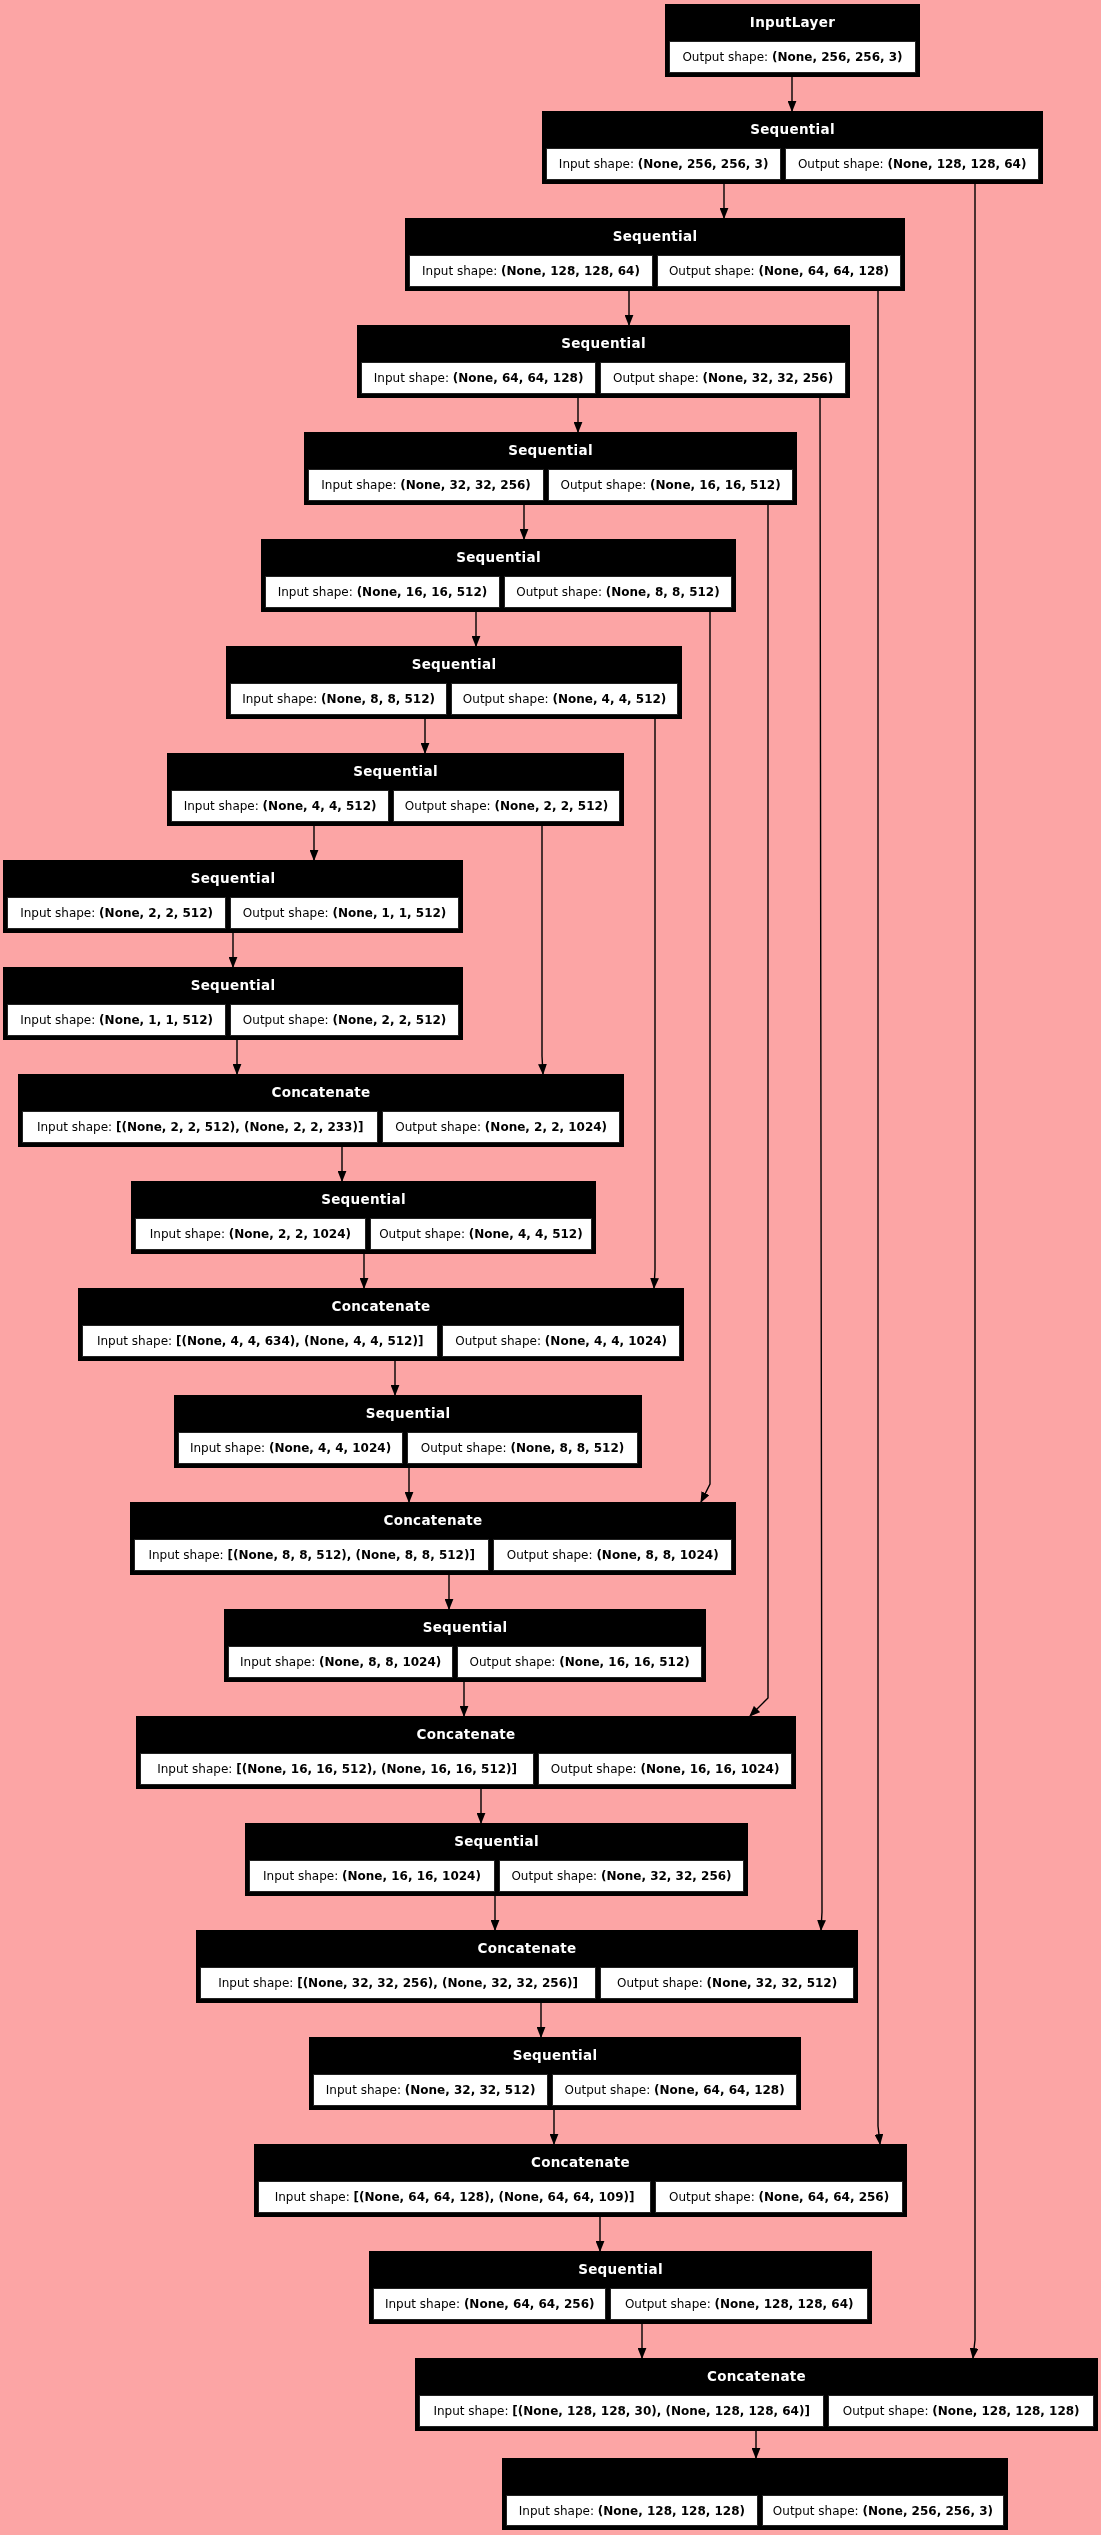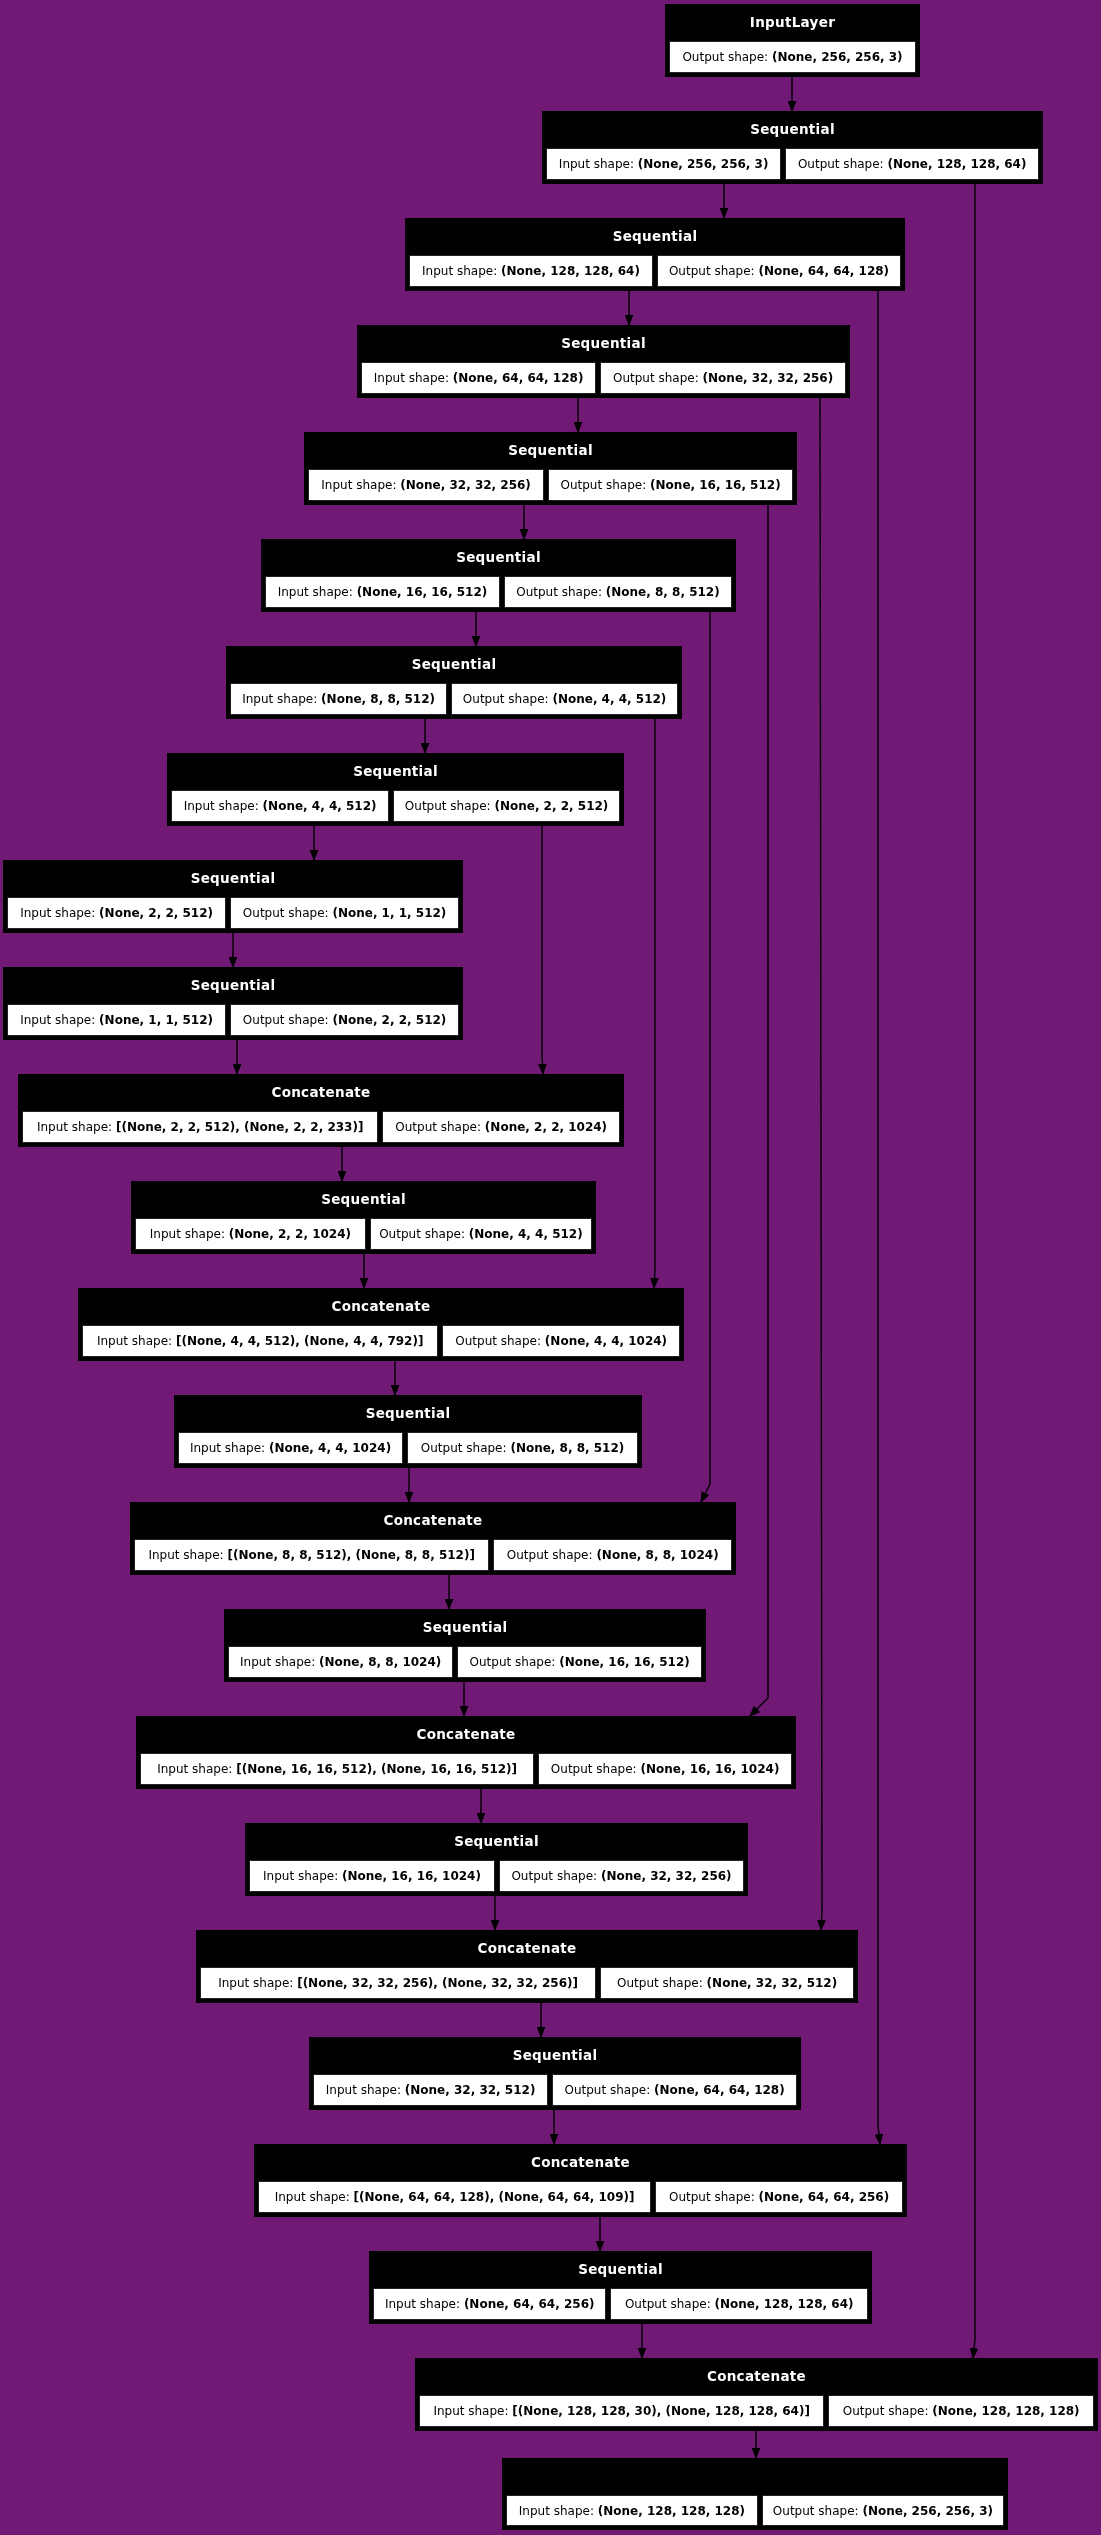--- a/index.html
+++ b/index.html
@@ -1,16 +1,16 @@
 <!DOCTYPE html>
 <html><head>
 <meta charset="utf-8">
 <style>
   html,body{margin:0;padding:0;background:#ffffff;}
-  #stage{position:relative;width:1101px;height:2535px;background:#701a75;overflow:hidden;
+  #stage{position:relative;width:1101px;height:2535px;background:#fca5a5;overflow:hidden;
          font-family:"DejaVu Sans",sans-serif;}
   #edges{position:absolute;left:0;top:0;width:1101px;height:2535px;}
   .node{position:absolute;background:#000000;box-sizing:border-box;}
   .node-title{position:absolute;left:0;right:0;top:0;height:36px;line-height:37px;
               text-align:center;color:#ffffff;font-size:13.5px;font-weight:bold;
               letter-spacing:0.3px;white-space:nowrap;}
   .cells{position:absolute;left:4px;right:4px;top:37px;bottom:4px;display:flex;gap:4px;}
   .cell{background:#ffffff;color:#000000;display:flex;align-items:center;justify-content:center;
         font-size:12px;white-space:nowrap;overflow:hidden;box-sizing:border-box;
         border:1px solid #222;}
@@ -139,21 +139,21 @@
       <div class="node" style="left: 131px; top: 1181px; width: 465px; height: 73px; background: rgb(0, 0, 0);">
         <div class="node-title" style="color: rgb(255, 255, 255);">Sequential</div>
         <div class="cells">
           <div class="cell" style="flex-grow: 237; flex-basis: 0px; background: rgb(255, 255, 255);"><span>Input shape:</span>&nbsp;<b>(None, 2, 2, 1024)</b></div>
           <div class="cell" style="flex-grow: 228; flex-basis: 0px; background: rgb(255, 255, 255);"><span>Output shape:</span>&nbsp;<b>(None, 4, 4, 512)</b></div>
         </div>
       </div>
       <div class="node" style="left: 78px; top: 1288px; width: 606px; height: 73px; background: rgb(0, 0, 0);">
         <div class="node-title" style="color: rgb(255, 255, 255);">Concatenate</div>
         <div class="cells">
-          <div class="cell" style="flex-grow: 364; flex-basis: 0px; background: rgb(255, 255, 255);"><span>Input shape:</span>&nbsp;<b>[(None, 4, 4, 512), (None, 4, 4, 792)]</b></div>
+          <div class="cell" style="flex-grow: 364; flex-basis: 0px; background: rgb(255, 255, 255);"><span>Input shape:</span>&nbsp;<b>[(None, 4, 4, 634), (None, 4, 4, 512)]</b></div>
           <div class="cell" style="flex-grow: 242; flex-basis: 0px; background: rgb(255, 255, 255);"><span>Output shape:</span>&nbsp;<b>(None, 4, 4, 1024)</b></div>
         </div>
       </div>
       <div class="node" style="left: 174px; top: 1395px; width: 468px; height: 73px; background: rgb(0, 0, 0);">
         <div class="node-title" style="color: rgb(255, 255, 255);">Sequential</div>
         <div class="cells">
           <div class="cell" style="flex-grow: 231; flex-basis: 0px; background: rgb(255, 255, 255);"><span>Input shape:</span>&nbsp;<b>(None, 4, 4, 1024)</b></div>
           <div class="cell" style="flex-grow: 237; flex-basis: 0px; background: rgb(255, 255, 255);"><span>Output shape:</span>&nbsp;<b>(None, 8, 8, 512)</b></div>
         </div>
       </div>

